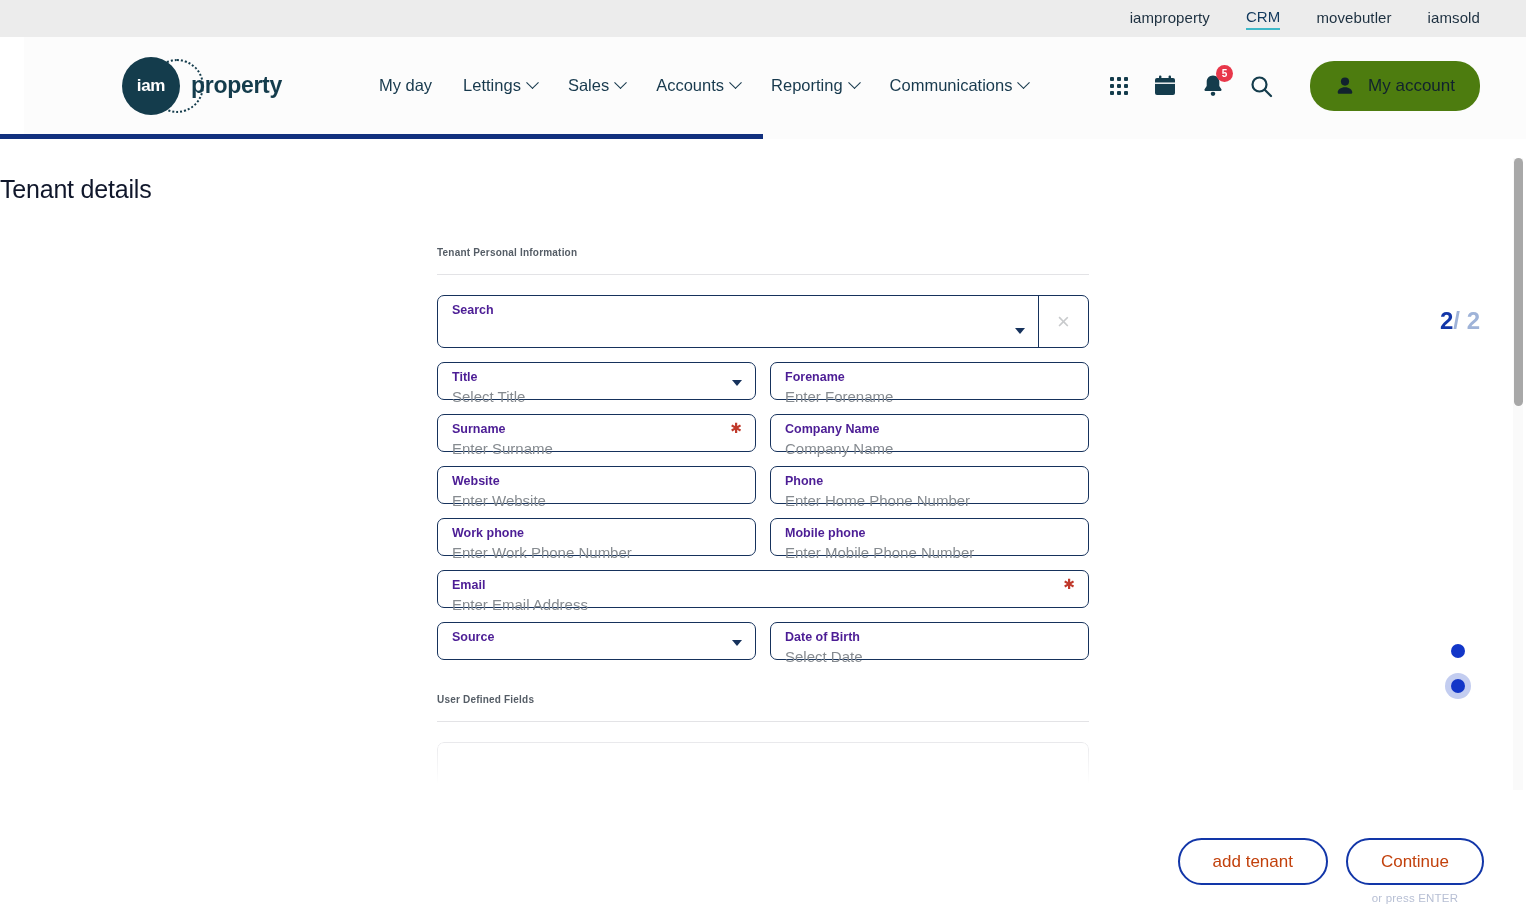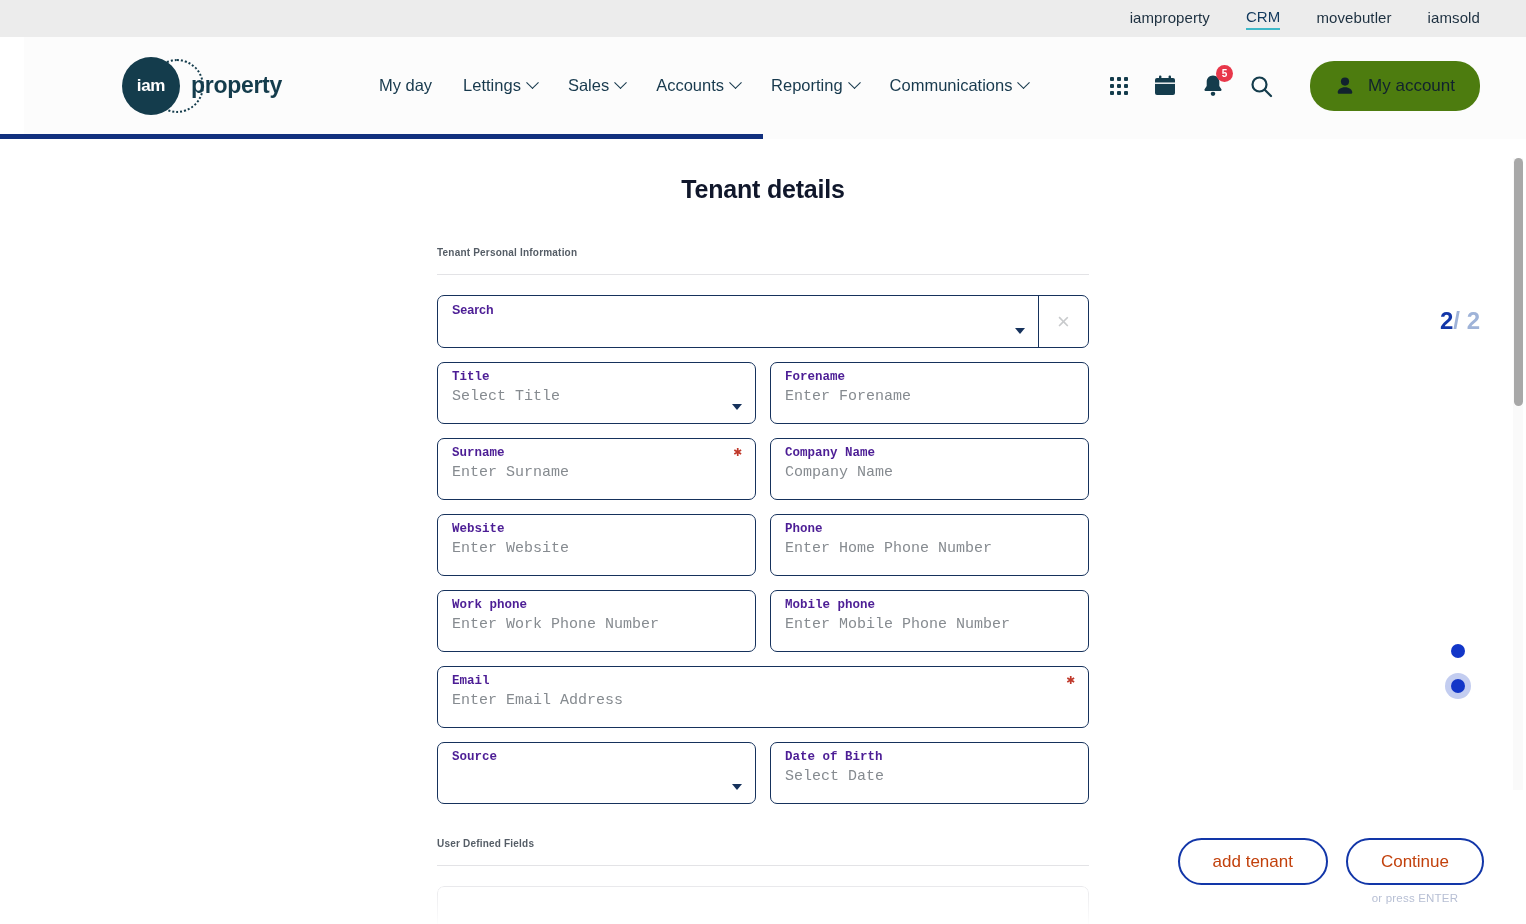--- a/index.html
+++ b/index.html
@@ -97,41 +97,41 @@
     cursor: pointer; margin-left: 12px;
   }
 
   
   .progress-track { height: 5px; background: #fcfcfc; width: 100%; }
   .progress-fill { height: 5px; background: #11307e; }
 
   
   .page { position: relative; height: 787px; background:#fff; }
   .page-title {
-    text-align: center; font-size: 25px; font-weight: bold;
+    font-size: 25px; font-weight: normal;
     color: #10172b; padding-top: 36px; letter-spacing: -.2px;
   }
   .step-count {
     position: absolute; right: 46px; top: 168px;
     font-size: 24px; font-weight: bold; color: #1236a8;
   }
   .step-count .tot { color: #9fb3d8; font-weight: bold; }
 
   .form-wrap { width: 652px; margin: 0 auto; padding-top: 43px; }
 
   .section-title {
     font-size: 10px; font-weight: bold; color: #555d66;
     letter-spacing: .2px; margin-bottom: 16px;
   }
   .divider { height: 1px; background: #e3e3e6; margin-bottom: 20px; }
 
   .row { display: flex; gap: 14px; margin-bottom: 14px; }
   .field {
     position: relative; border: 1px solid #16325c; border-radius: 7px;
-    background: #fff; height: 62px; padding: 7px 14px 0 14px; flex: 1; font-family: Liberation Mono, monospace;
+    background: #fff; height: 38px; padding: 7px 14px 0 14px; flex: 1;
   }
   .field.wide { width: 100%; }
   .field-label {
     font-size: 12.5px; font-weight: bold; color: #4c1d95; line-height: 15px;
   }
   .field-value {
     font-size: 15px; color: #868b90; line-height: 22px; margin-top: 1px;
   }
   .req {
     position: absolute; right: 13px; top: 7px;

